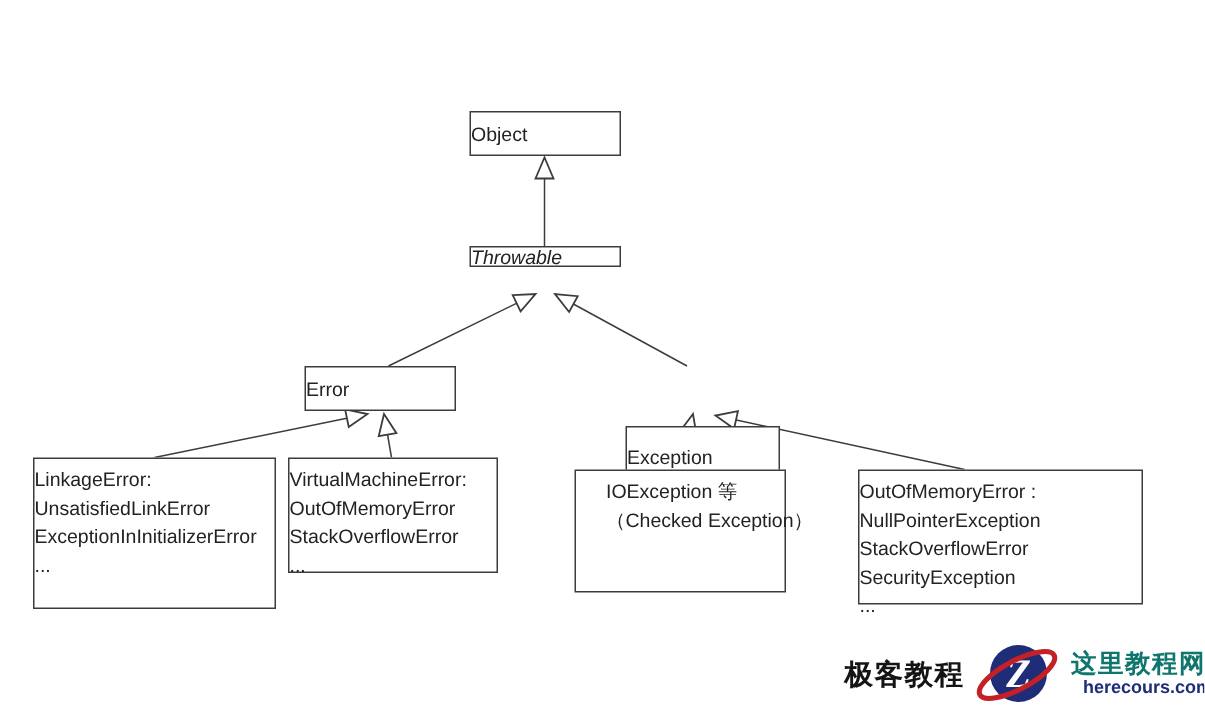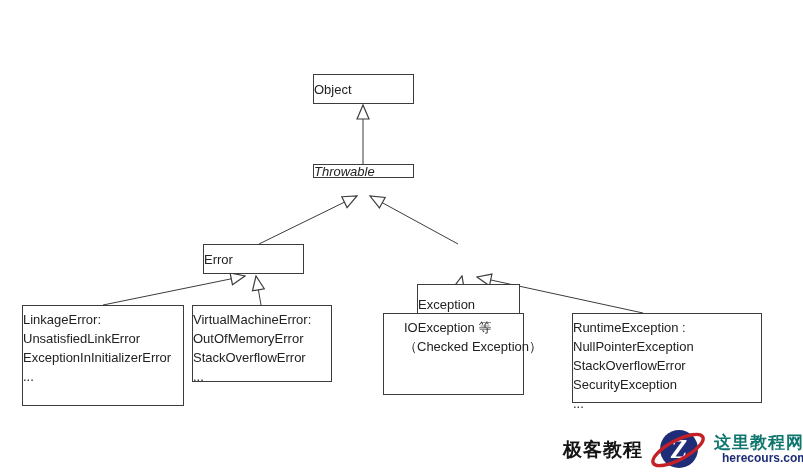--- a/index.html
+++ b/index.html
@@ -121,21 +121,21 @@
         <div>VirtualMachineError:</div>
         <div>OutOfMemoryError</div>
         <div>StackOverflowError</div>
         <div>...</div>
       </div>
       <div class="node multi" style="left: 383px; top: 313px; width: 141px; height: 82px; padding-left: 20px;">
         <div>IOException 等</div>
         <div>（Checked Exception）</div>
       </div>
       <div class="node multi" style="left: 572px; top: 313px; width: 190px; height: 90px;">
-        <div>RuntimeException :</div>
+        <div>OutOfMemoryError :</div>
         <div>NullPointerException</div>
         <div>StackOverflowError</div>
         <div>SecurityException</div>
         <div>...</div>
       </div>
     </div>
 
   <div class="watermark">极客教程 g</div>
 
   <div class="logo">

